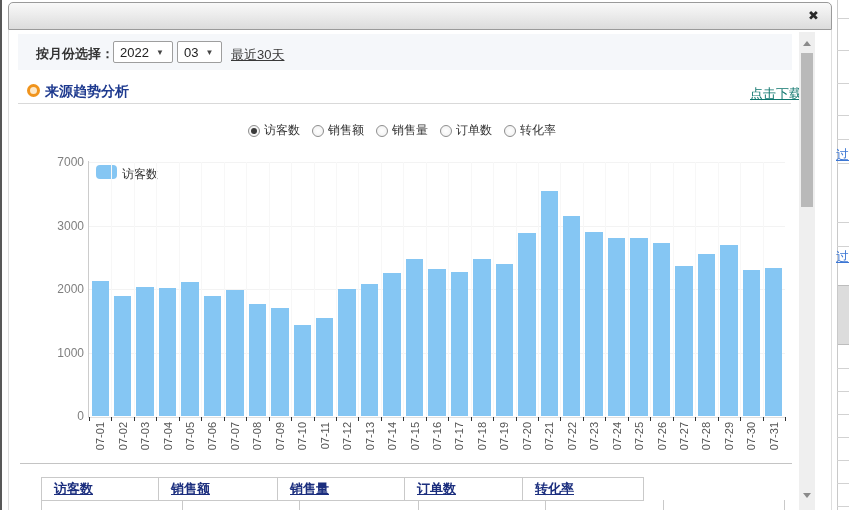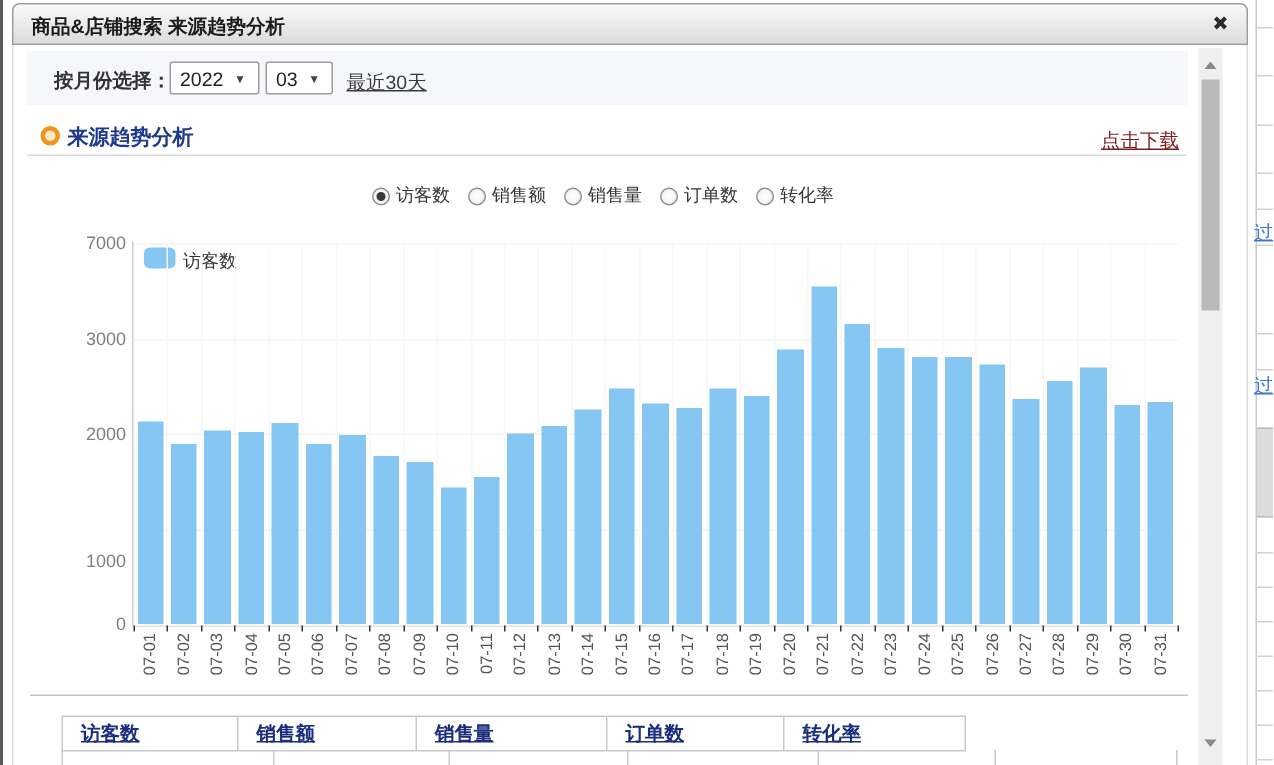--- a/index.html
+++ b/index.html
@@ -34,21 +34,21 @@
   .select .arrow { font-size:8px; color:#444; }
   .select.year { left:113px; width:60px; }
   .select.month { left:177px; width:45px; }
   .quick-link { position:absolute; left:231px; top:46px; font-size:13px; color:#3a3a3a;
                 text-decoration:underline; cursor:pointer; }
 
   
   .bullet { position:absolute; left:27px; top:84px; width:13px; height:13px; border-radius:50%;
             border:3px solid #f0941d; background:#fde8c8; }
   .section-title { position:absolute; left:45px; top:83px; font-size:14px; font-weight:bold; color:#1e3a8f; }
-  .download-link { position:absolute; right:63px; top:85px; font-size:13px; color:#7f1d1d;
+  .download-link { position:absolute; right:47px; top:85px; font-size:13px; color:#0f766e;
                    text-decoration:underline; cursor:pointer; }
   .divider { position:absolute; left:18px; top:103px; width:773px; height:1px; background:#d9d9d9; }
   .divider2 { position:absolute; left:20px; top:463px; width:772px; height:1px; background:#c4c4c4; }
 
   
   .radio-row { position:absolute; left:248px; top:122px; display:flex; gap:12px; }
   .metric { display:flex; align-items:center; gap:4px; cursor:pointer; }
   .radio { width:12px; height:12px; border-radius:50%; border:1px solid #8e8e8e;
            background:radial-gradient(#fff,#eee); display:inline-block; position:relative; }
   .radio.sel::after { content:""; position:absolute; left:2px; top:2px; width:6px; height:6px;
@@ -115,21 +115,20 @@
       <div class="bg-hline" style="top: 414px;"></div>
       <div class="bg-hline" style="top: 437px;"></div>
       <div class="bg-hline" style="top: 460px;"></div>
       <div class="bg-hline" style="top: 483px;"></div>
       <div class="bg-hline" style="top: 506px;"></div>
       <div class="bg-frag" style="top: 146px;">过</div>
       <div class="bg-frag" style="top: 248px;">过</div>
     </div>
 
   <div class="titlebar">
-    <span class="title">商品&amp;店铺搜索 来源趋势分析</span>
     <span class="close">✖</span>
   </div>
 
   <div class="modal-body"></div>
 
   <div class="filter-row"></div>
   <span class="filter-label">按月份选择：</span>
   <div class="select year">
     <span>2022</span>
     <span class="arrow">▼</span>
@@ -165,21 +164,21 @@
       <label class="metric">
         <span class="radio"></span>
         <span class="mlabel">转化率</span>
       </label>
     </div>
 
   <div class="legend-swatch" style="background: rgb(133, 198, 243);"></div>
   <span class="legend-label">访客数</span>
   <div class="y-axis-labels">
       <div class="ylab" style="top: 247px;">0</div>
-      <div class="ylab" style="top: 183.5px; margin-top: 21px;">1000</div>
+      <div class="ylab" style="top: 183.5px;">1000</div>
       <div class="ylab" style="top: 120px;">2000</div>
       <div class="ylab" style="top: 56.5px;">3000</div>
       <div class="ylab" style="top: -7px;">7000</div>
     </div>
   <div class="axis-vline"></div>
   <div class="plot">
       <div class="hgrid" style="top: 190.5px;"></div>
       <div class="hgrid" style="top: 127px;"></div>
       <div class="hgrid" style="top: 63.5px;"></div>
       <div class="hgrid" style="top: 0px;"></div>

